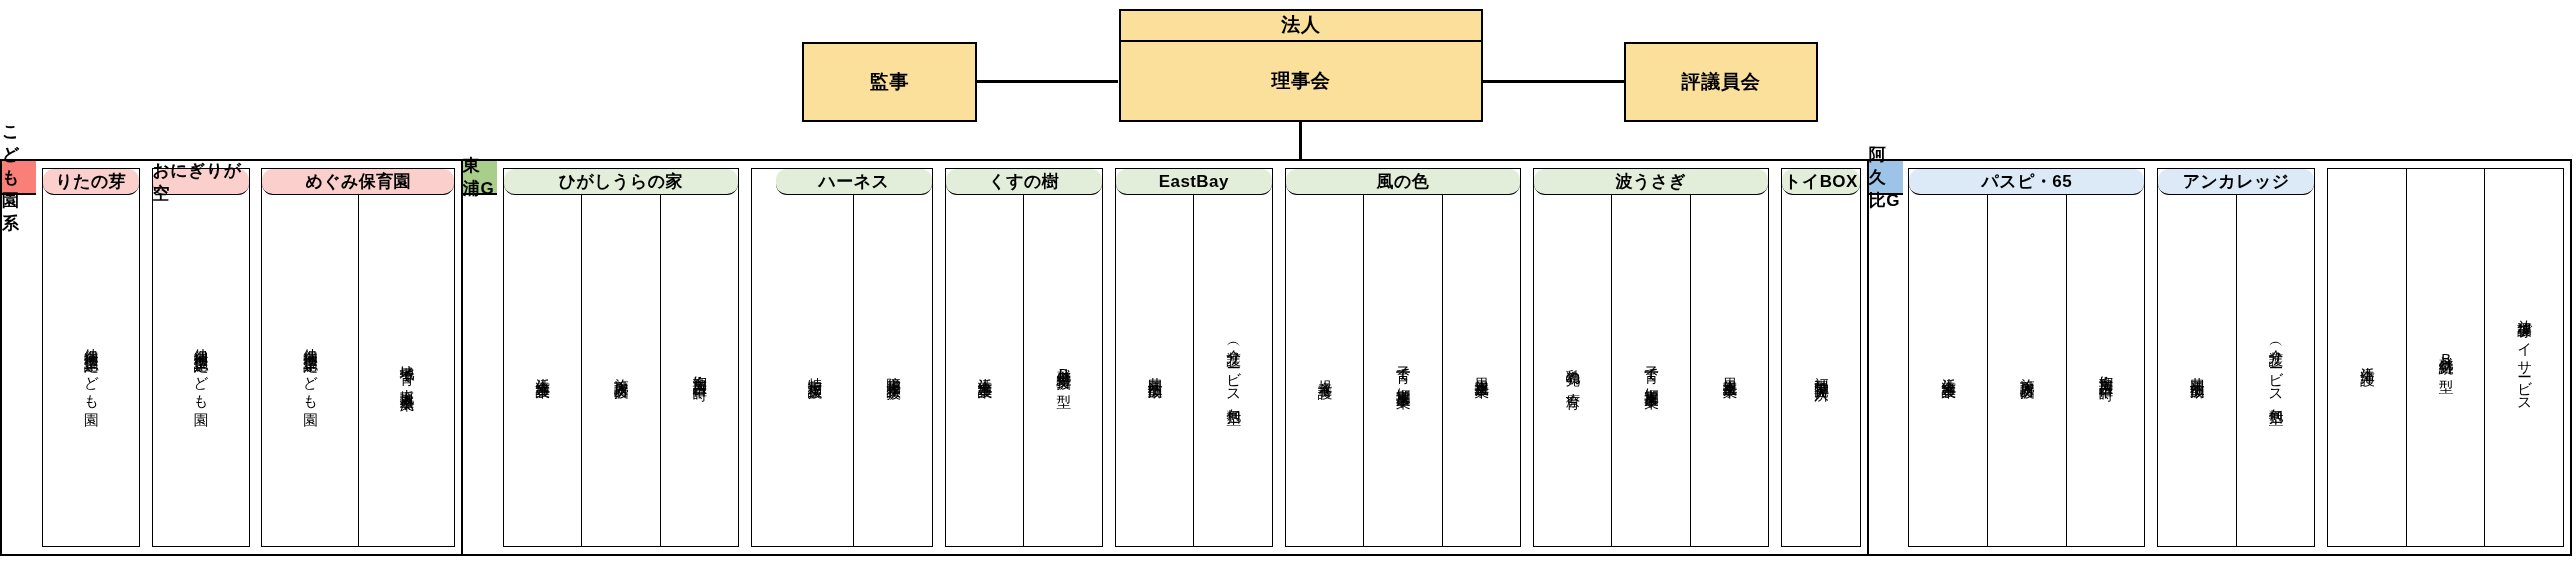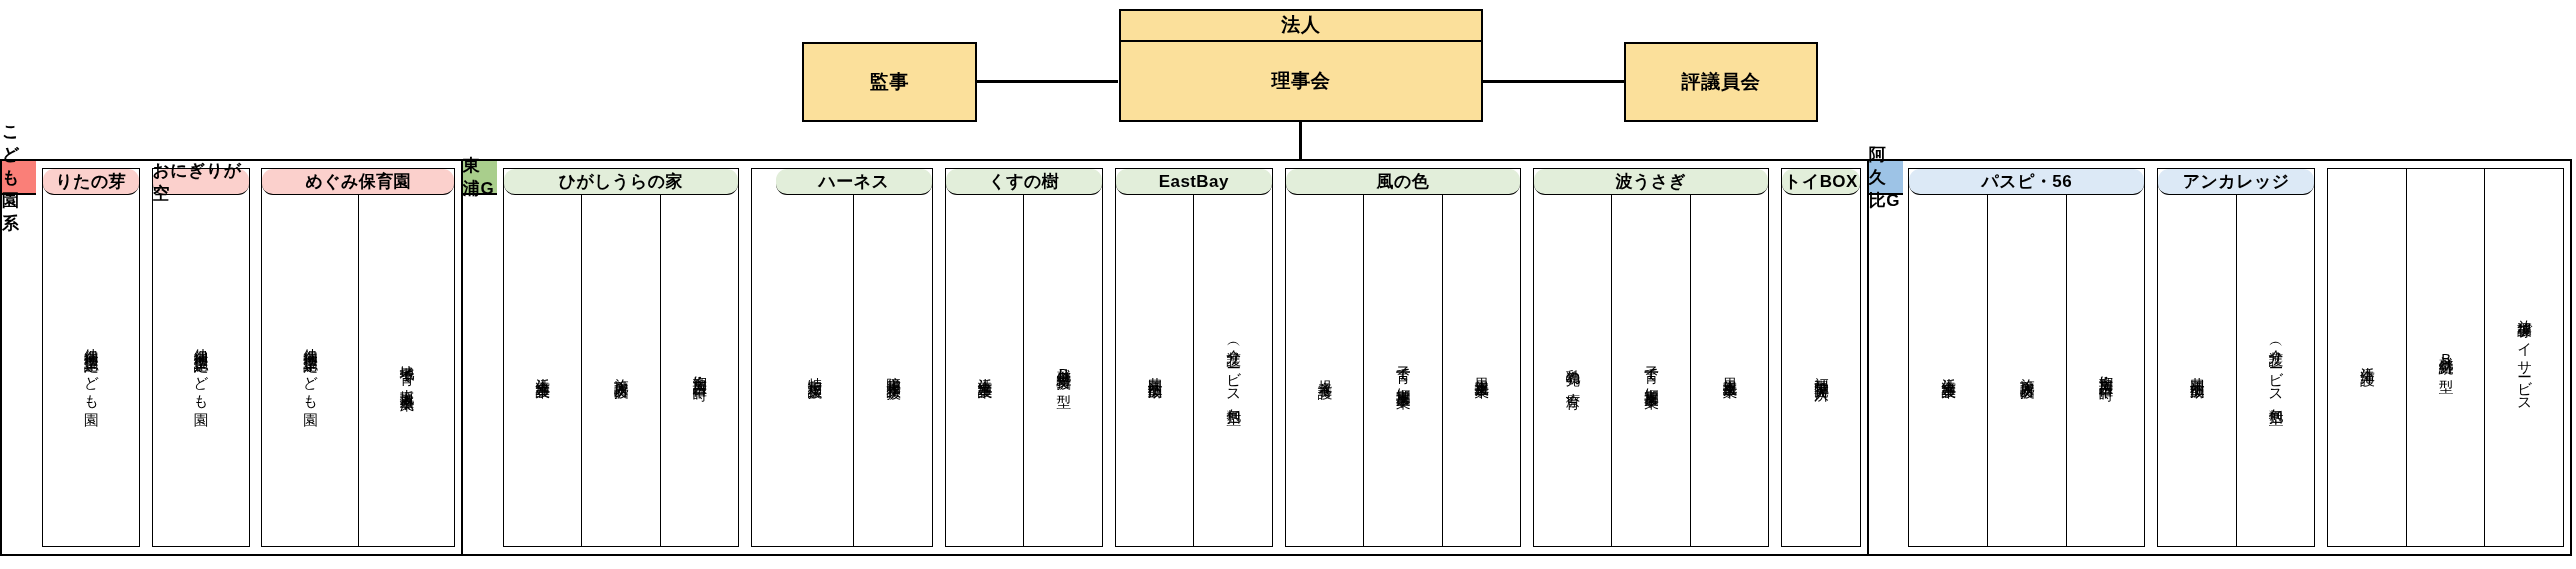--- a/index.html
+++ b/index.html
@@ -337,21 +337,21 @@
                 <span class="svc-text">福祉型障害児入所</span>
               </div>
             </div>
           </div>
         </div>
       </div>
       <div class="section theme-blue" style="flex: 0 0 705px;">
         <div class="section-header">阿久比G</div>
         <div class="section-body">
           <div class="unit" style="flex: 3 1 0px;">
-            <div class="unit-header">パスピ・56</div>
+            <div class="unit-header">パスピ・65</div>
             <div class="unit-cols">
               <div class="svc">
                 <span class="svc-text">生活介護事業</span>
               </div>
               <div class="svc">
                 <span class="svc-text">施設入所支援</span>
               </div>
               <div class="svc">
                 <span class="svc-text">短期入所・日中一時</span>
               </div>

